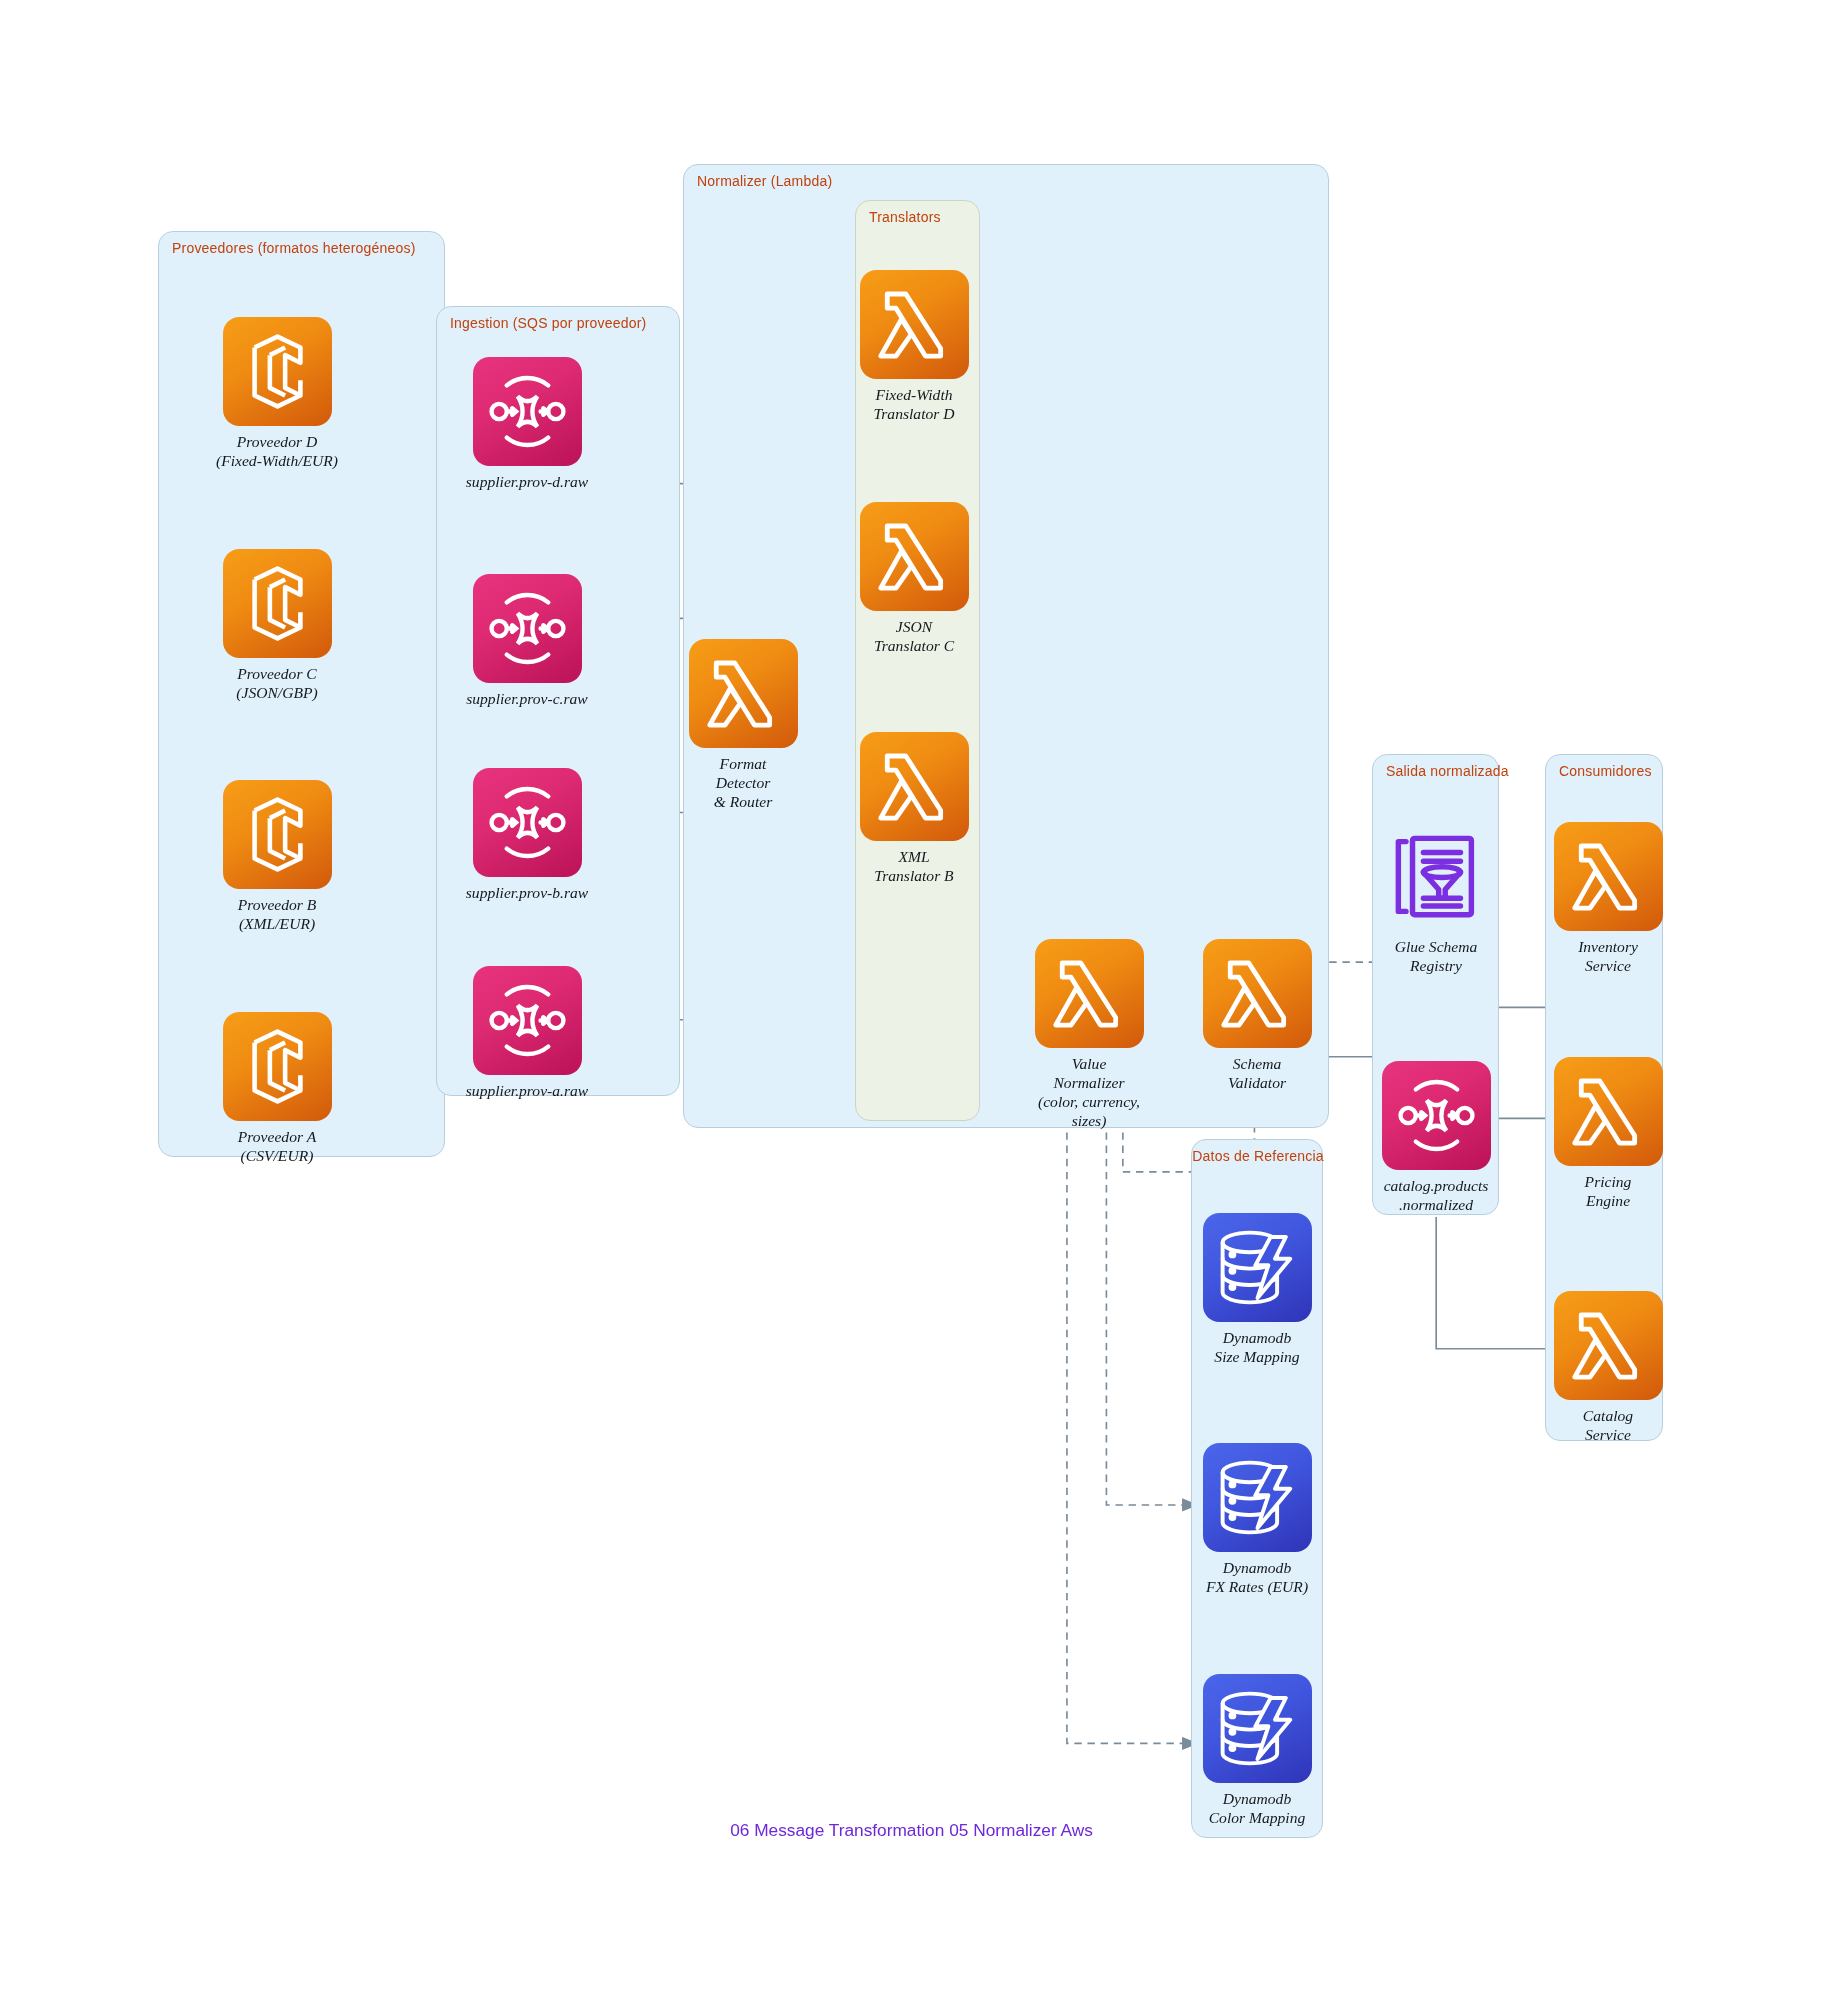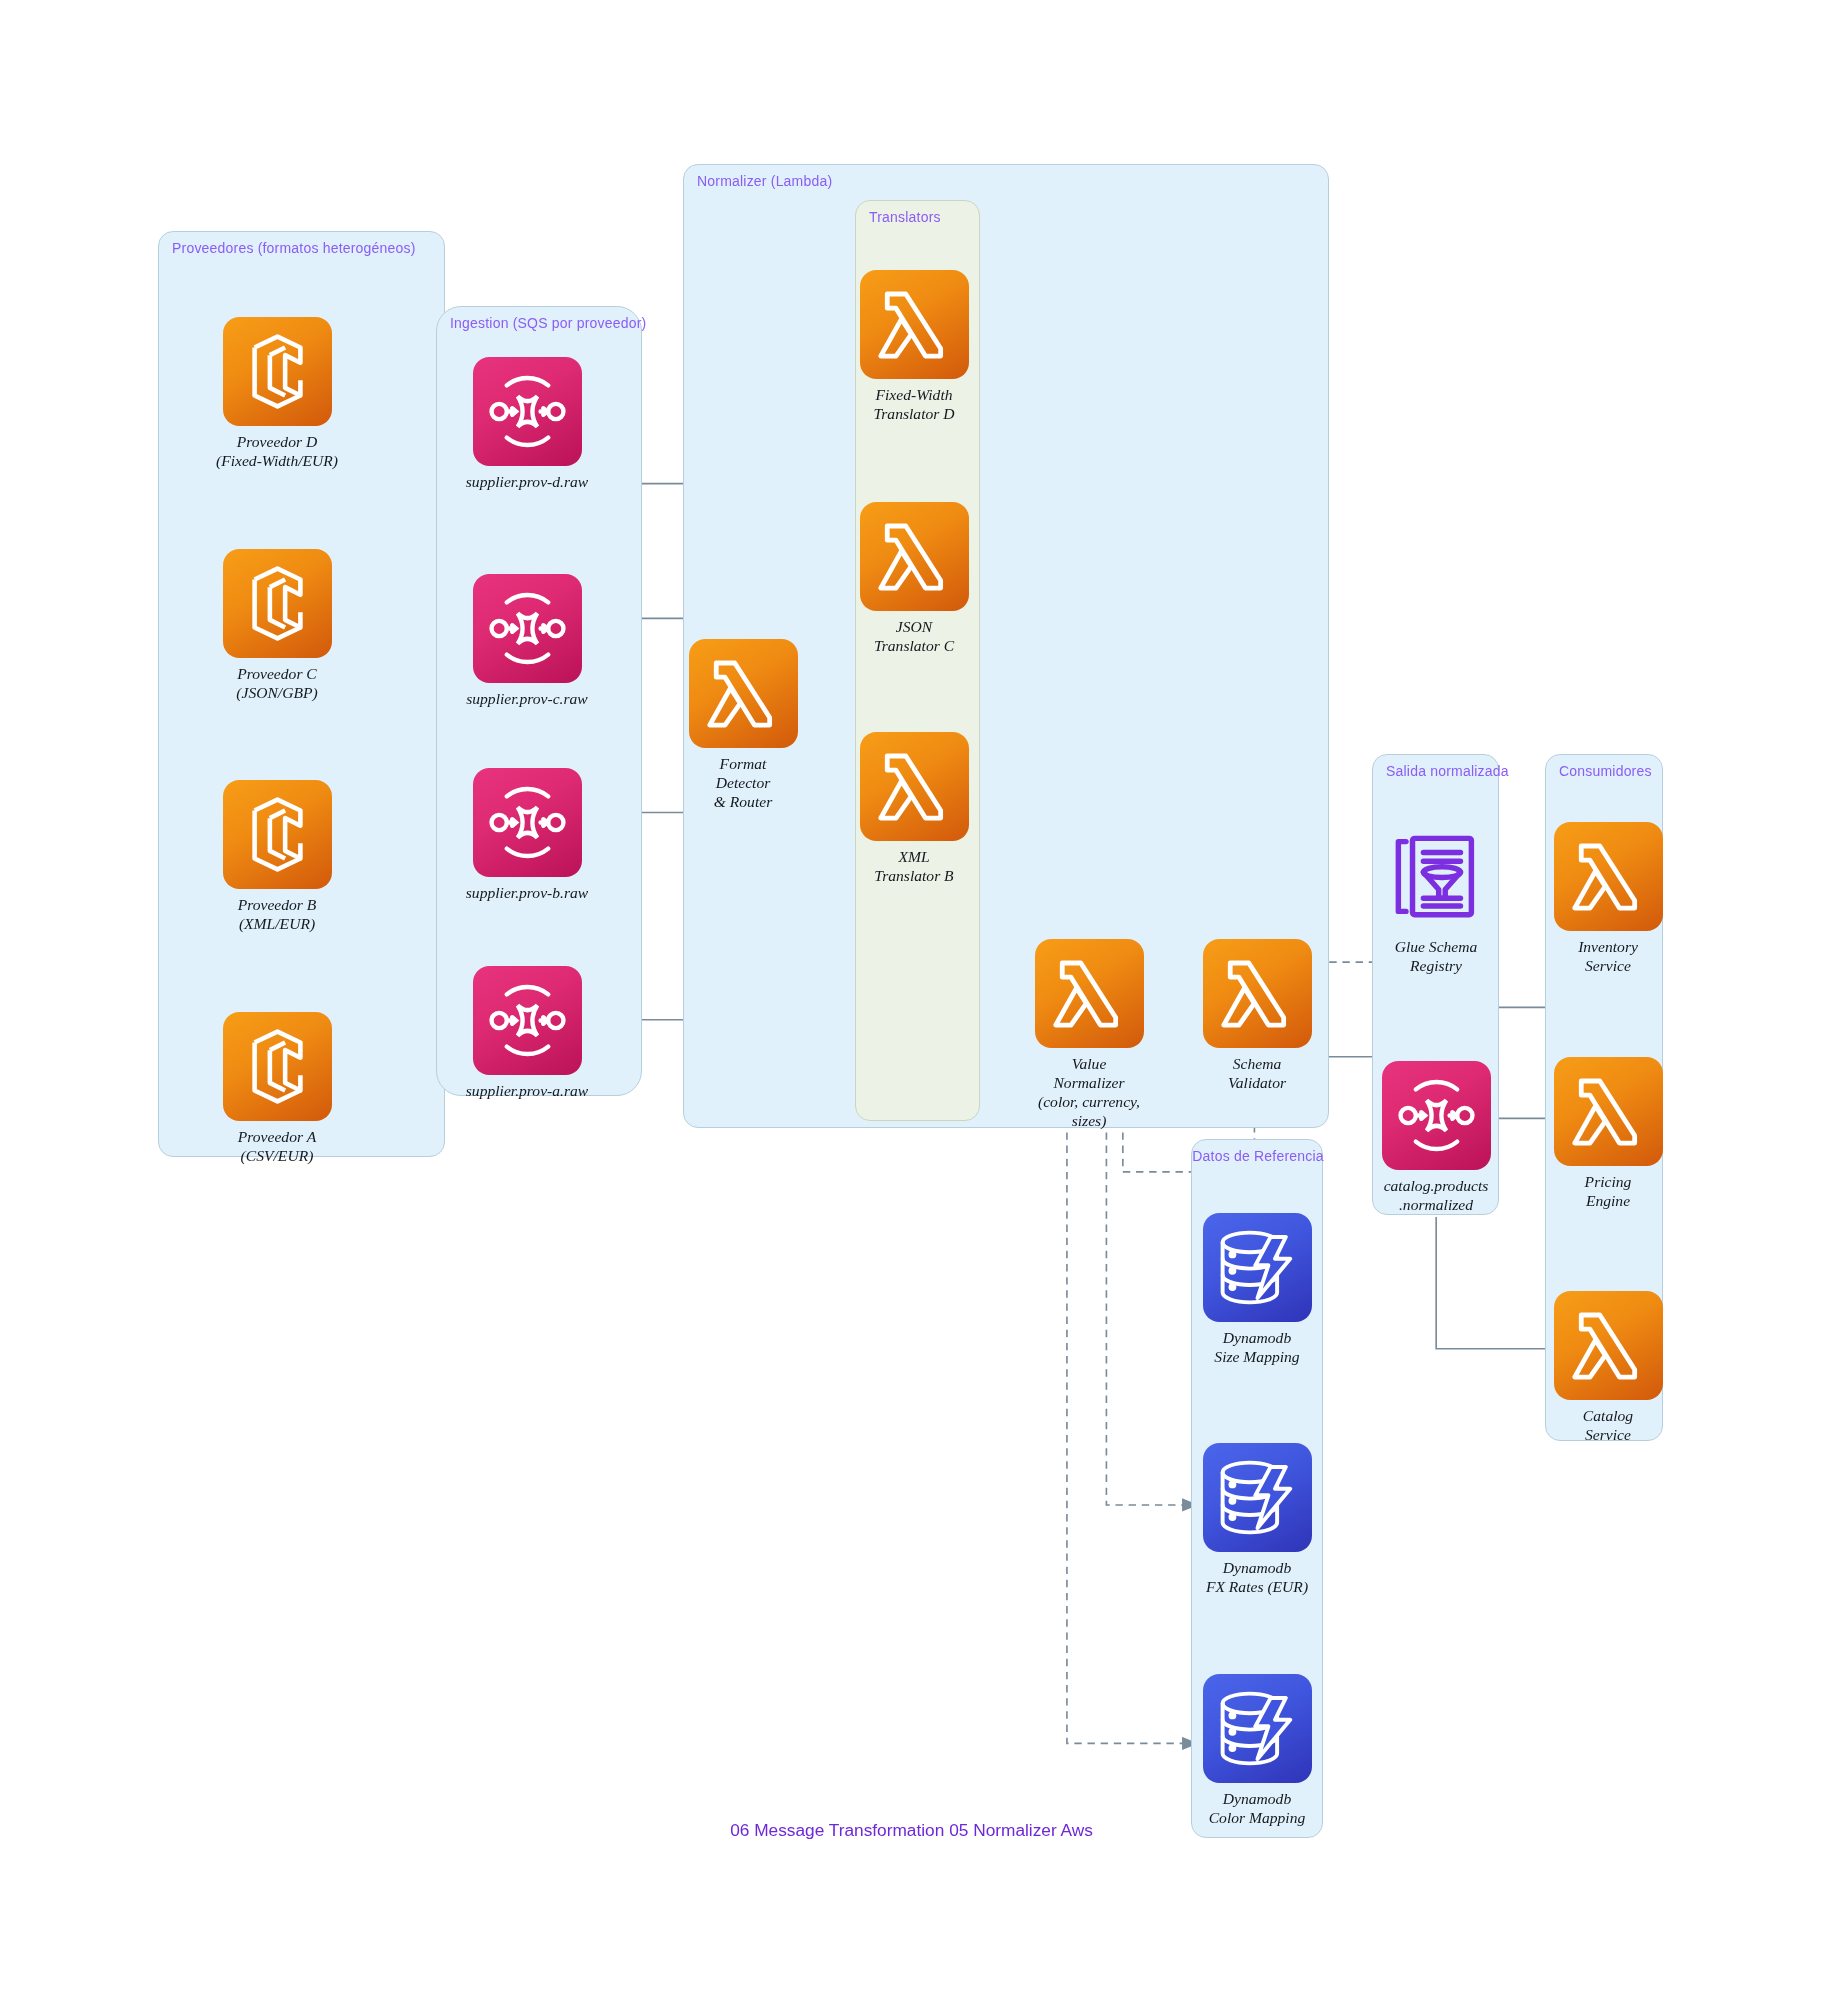--- a/index.html
+++ b/index.html
@@ -28,21 +28,21 @@
   }
   .group.translators {
     background: #ecf2e6;
     border-color: #c9d6c0;
   }
   .group-title {
     position: absolute;
     top: 8.2px;
     left: 13px;
     font-size: 14px;
-    color: #8b5cf6;
+    color: #c2410c;
     letter-spacing: 0.2px;
     white-space: nowrap;
   }
   
   .node {
     position: absolute;
     width: 109px;
     text-align: center;
   }
   .node .tile {
@@ -163,21 +163,21 @@
       <path d="M1810,1360 L1952,1360" marker-end="url(#ar)"></path>
 
       <path d="M1746,1480 L1746,1640 L1952,1640" marker-end="url(#ar)"></path>
     </g>
   </svg>
 
   <div class="group" style="left:158px; top:231px; width:287px; height:926px;">
     <div class="group-title">Proveedores (formatos heterogéneos)</div>
   </div>
 
-  <div class="group" style="left:436px; top:306px; width:206px; height:790px;border-radius:25px;">
+  <div class="group" style="left:436px; top:306px; width:244px; height:790px;">
     <div class="group-title">Ingestion (SQS por proveedor)</div>
   </div>
 
   <div class="group" style="left:683px; top:164px; width:646px; height:964px;">
     <div class="group-title">Normalizer (Lambda)</div>
   </div>
 
   <div class="group translators" style="left:855px; top:200px; width:125px; height:921px;padding-left:44px;">
     <div class="group-title">Translators</div>
   </div>

